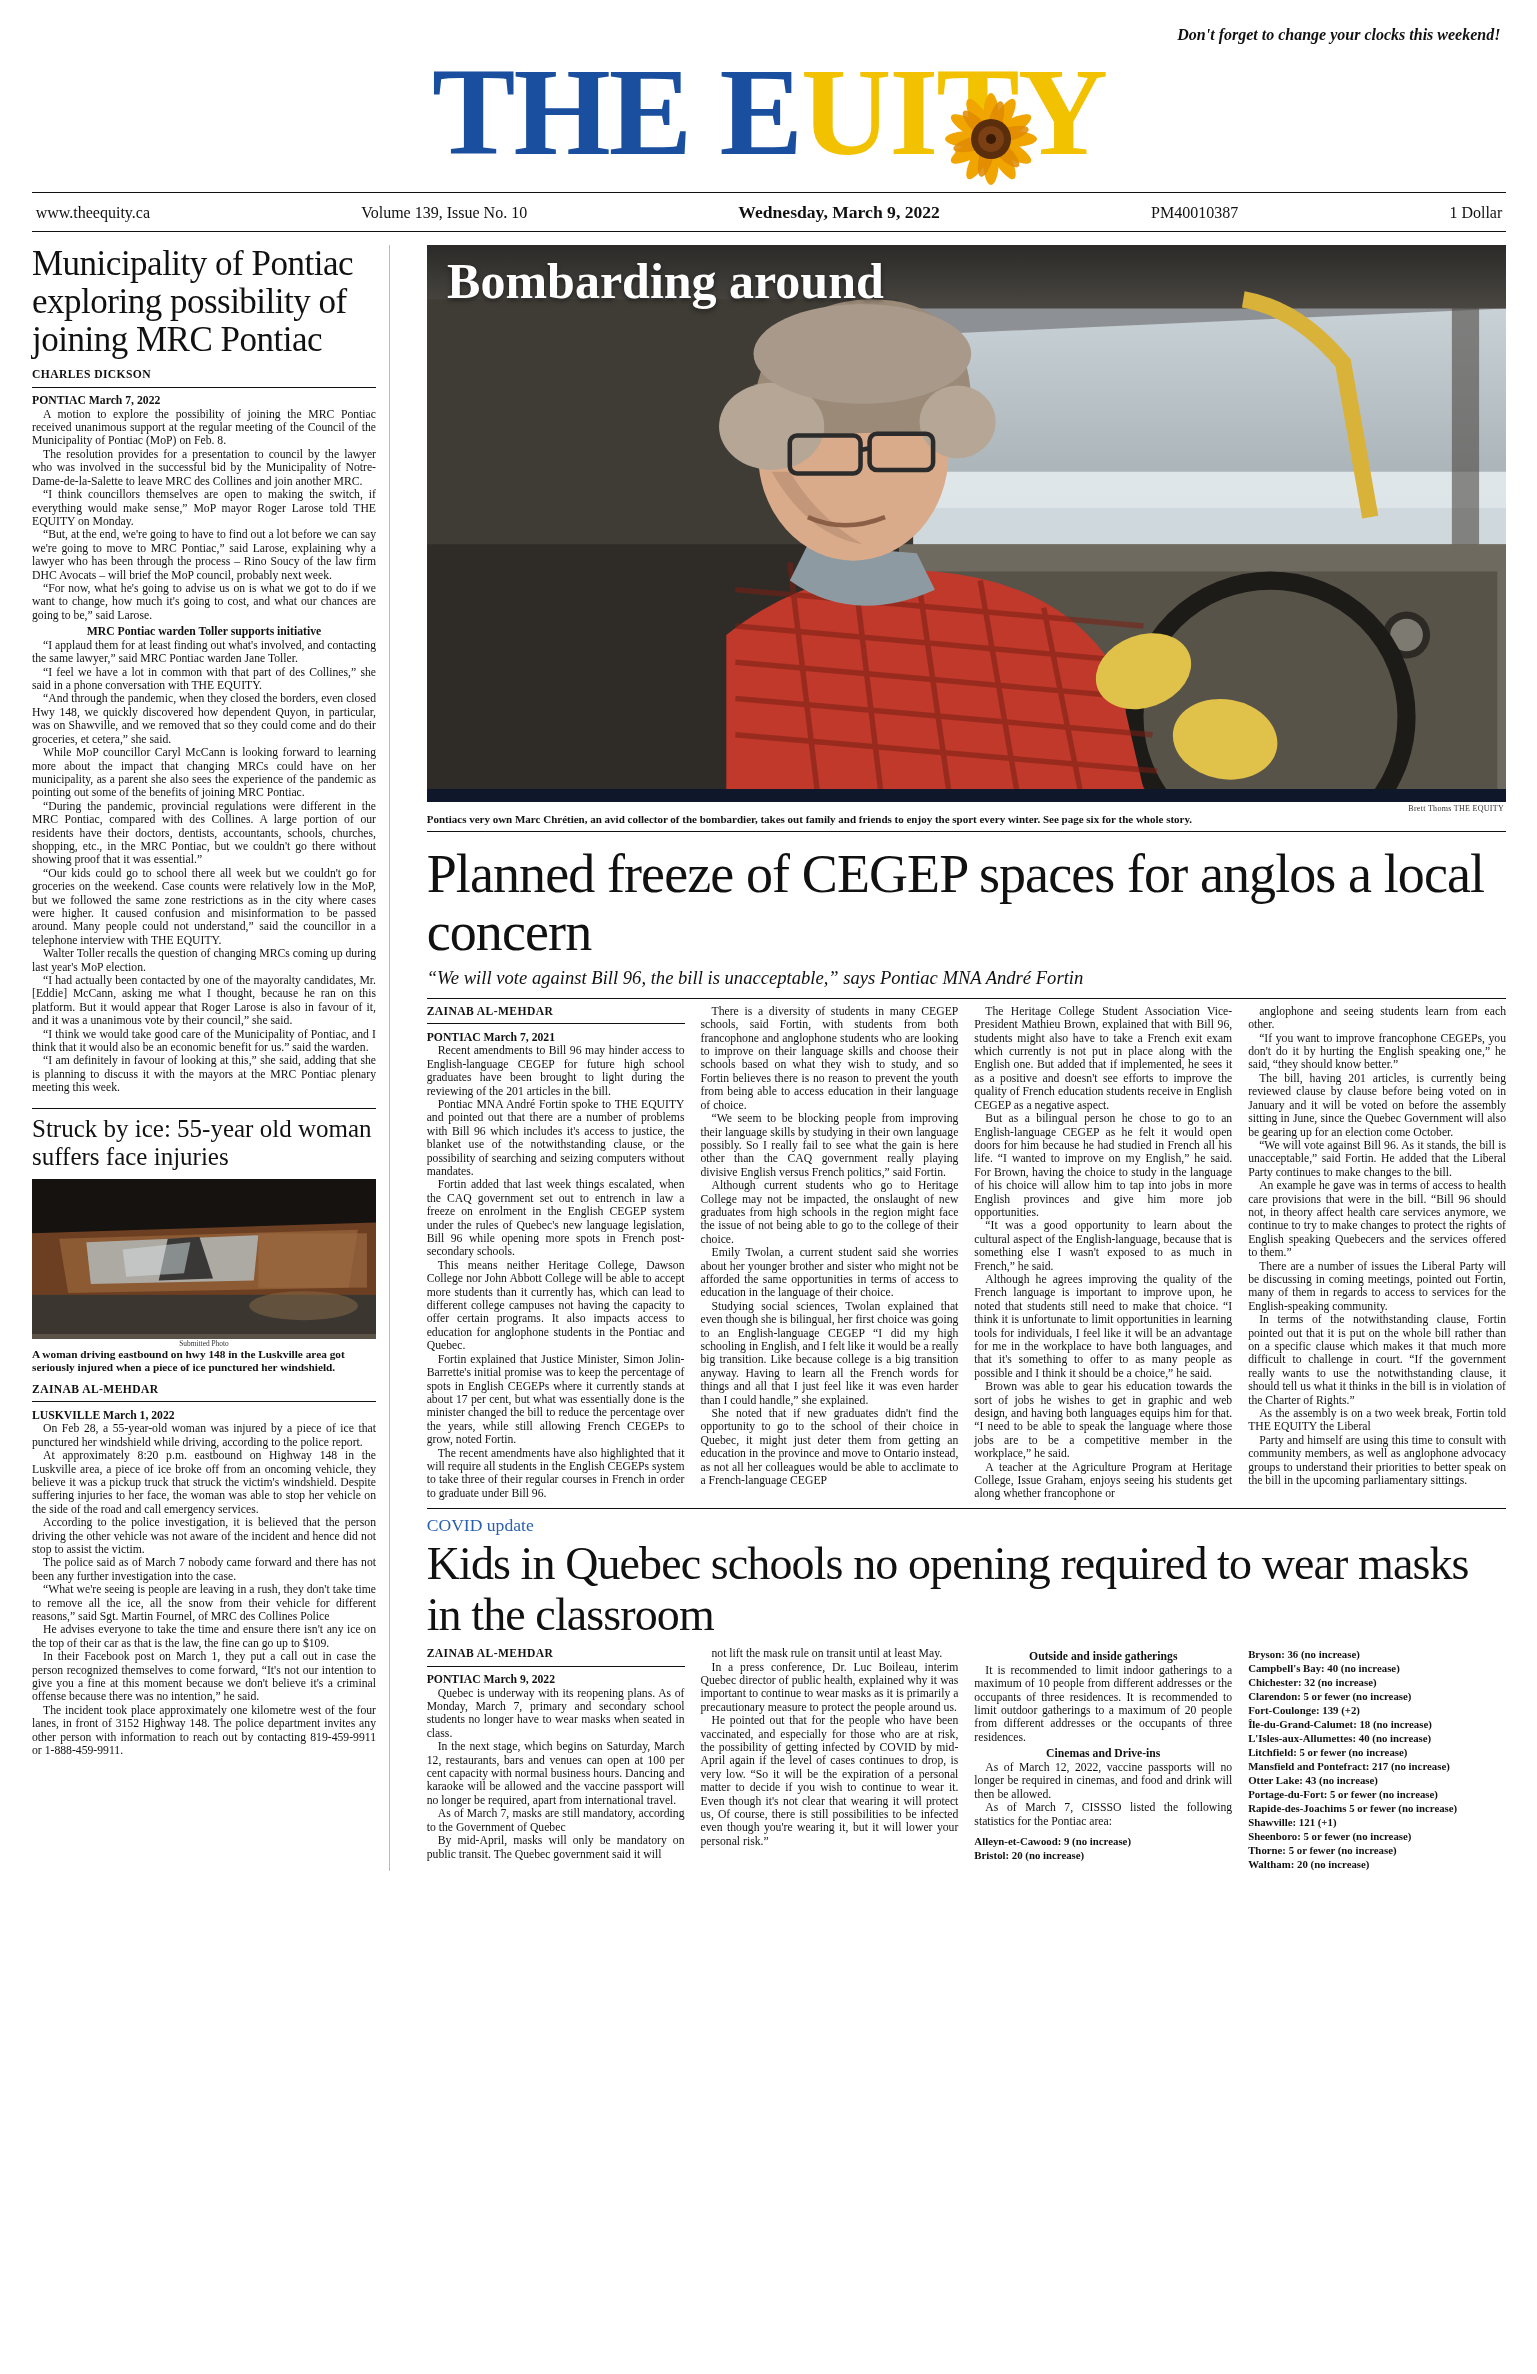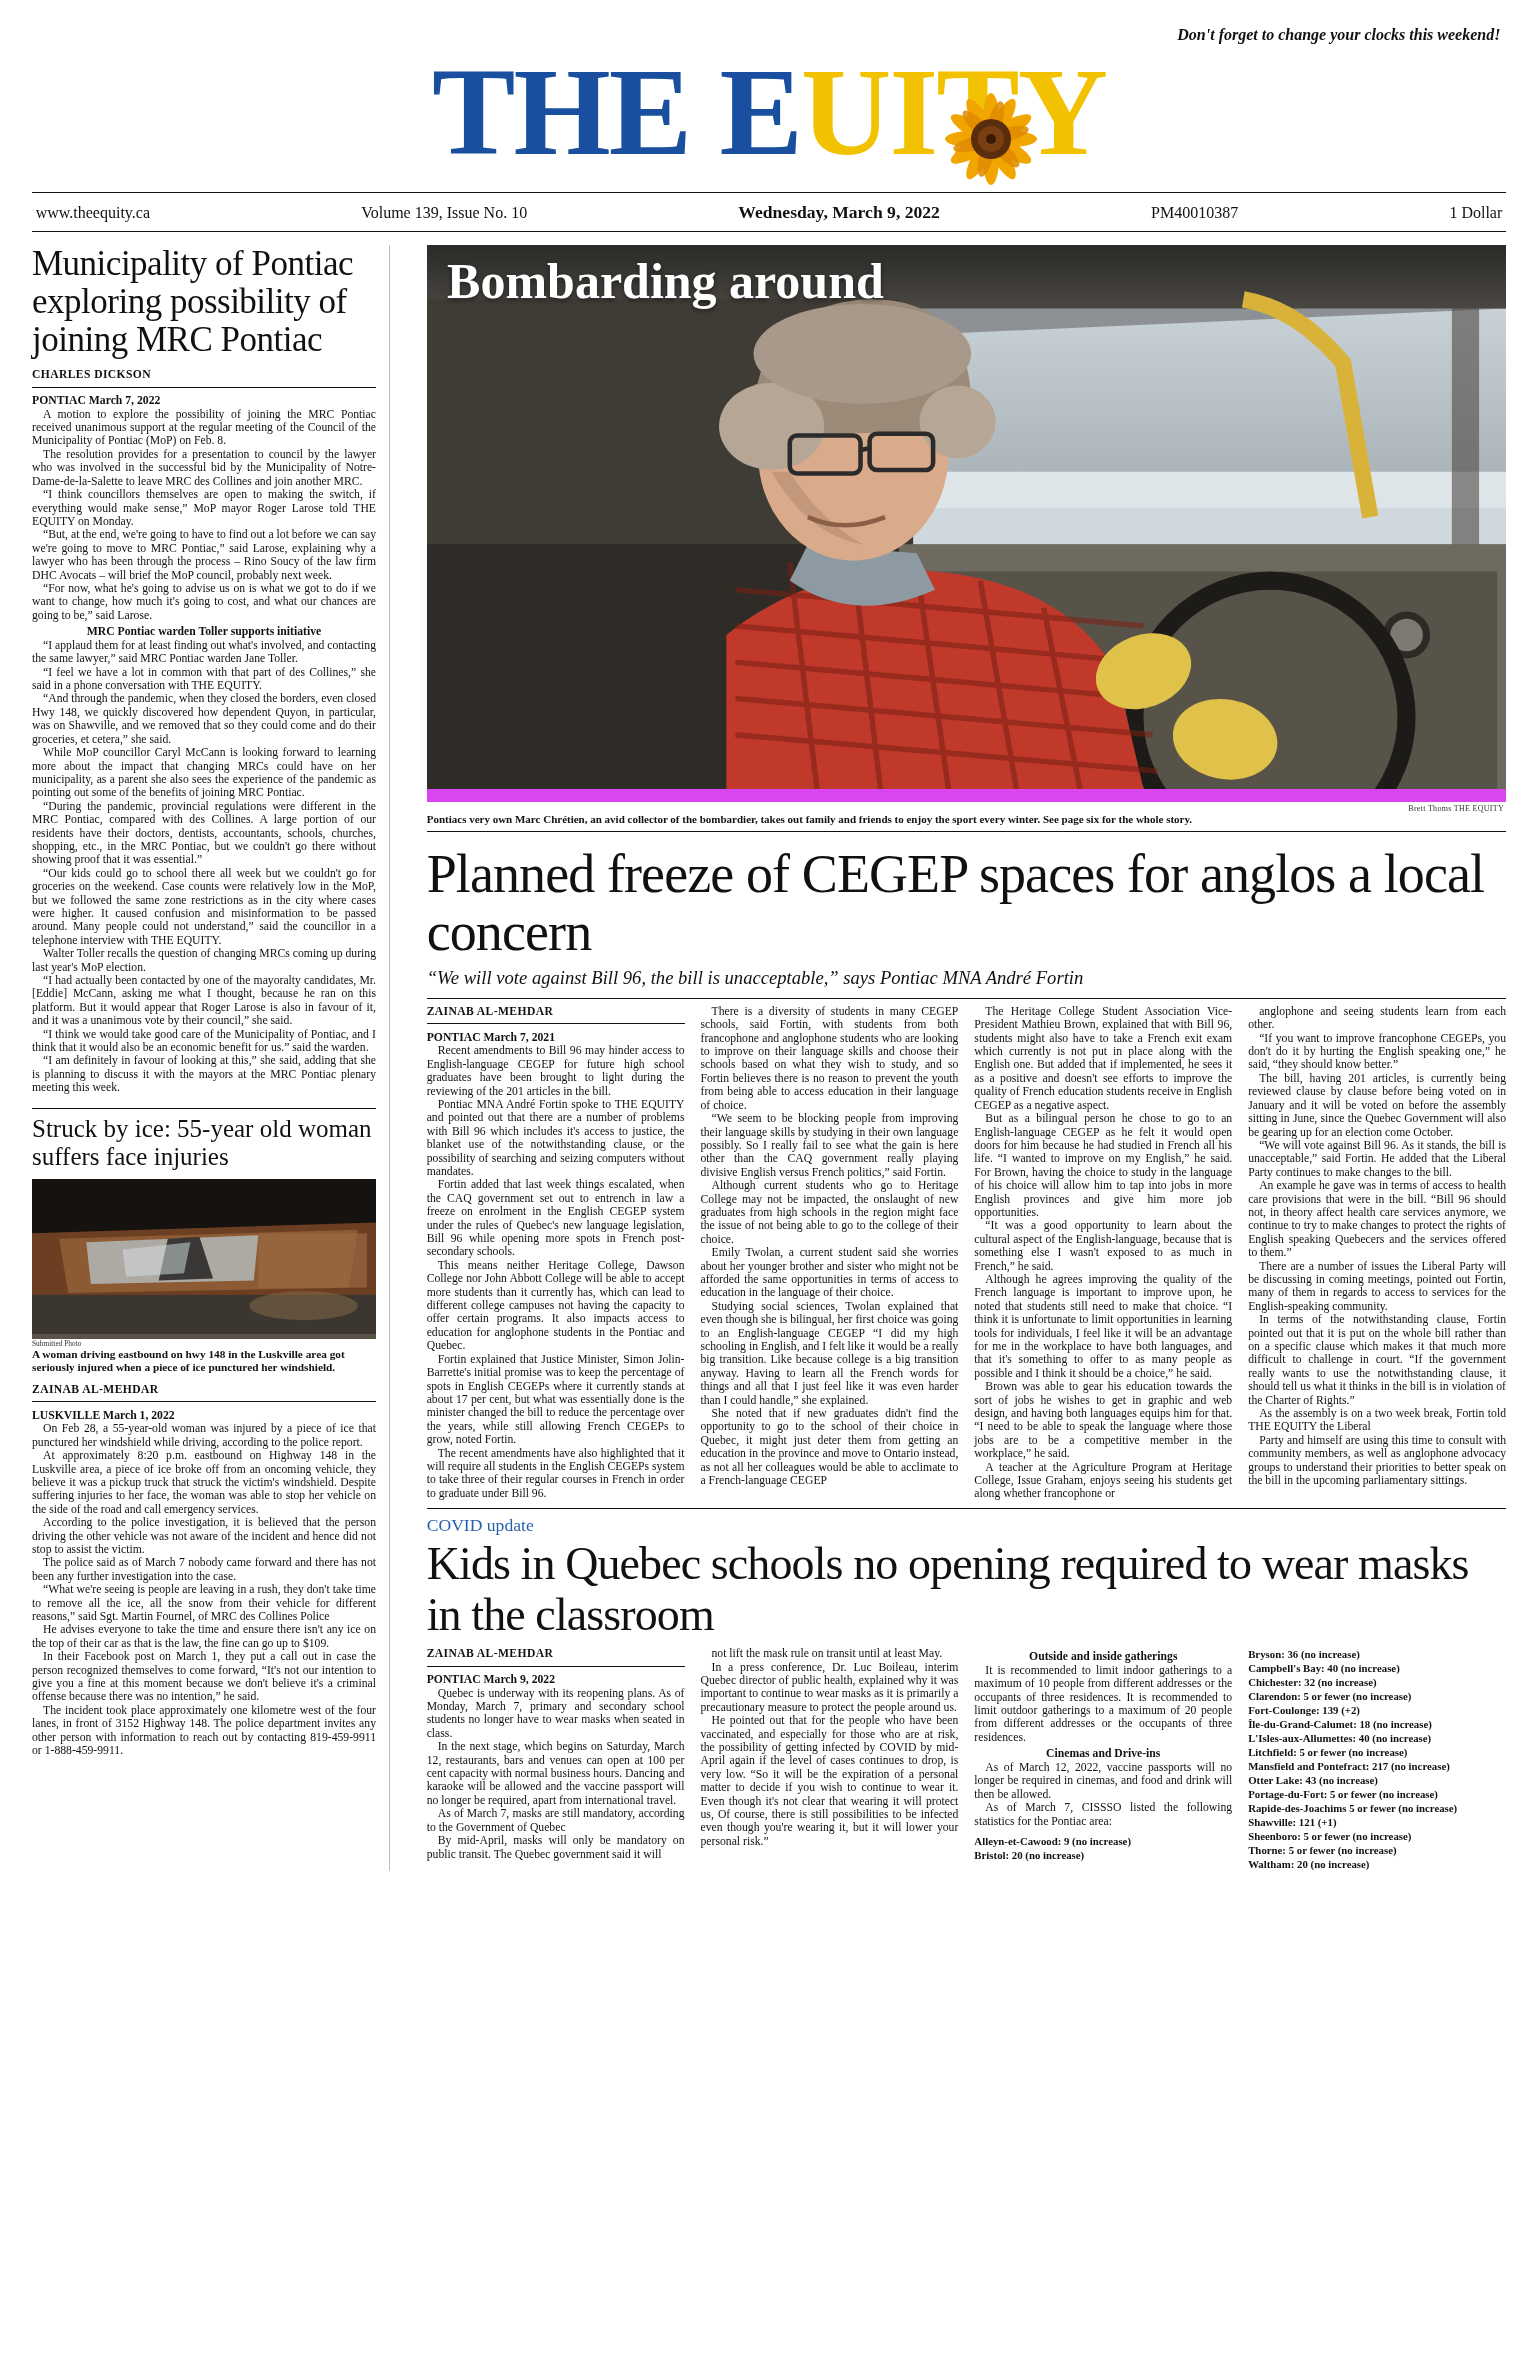--- a/index.html
+++ b/index.html
@@ -75,21 +75,21 @@
   }
   .subhead-bold { font-size:11.7px; font-weight:bold; text-align:center; margin:2.8px 0 0.9px 0; }
 
   
   .photo-block { position:relative; }
   .photo {
     width:100%;
     height:557px;
     position:relative;
     overflow:hidden;
-    background:#d946ef;
+    background:#0f172a;
   }
   .photo .overlay-title {
     position:absolute; left:20.4px; top:7.4px;
     font-size:50px; font-weight:bold; color:#fff;
     text-shadow:0 1.9px 5.6px rgba(0,0,0,.5);
     font-family:"Liberation Serif", serif;
   }
   .photo-credit {
     text-align:right; font-size:8px; letter-spacing:0.3px; color:#333;
     padding:1.9px 1.9px 0 0;
@@ -115,21 +115,21 @@
   .kicker { font-size:17.6px; color:#c0392b; font-weight:normal; margin:5.6px 0 1.9px 0;}
   .kicker.blue { color:#2a5fae; }
 
   .sub-story-head {
     font-family:"Liberation Serif", serif;
     font-size:25px; line-height:28px; font-weight:normal; margin:5.6px 0 7.4px 0;
   }
   .small-photo {
     width:100%; height:160px; background:#5b5248; position:relative; overflow:hidden;
   }
-  .photo-credit-sm { text-align:left; font-size:7.4px; color:#333; }
+  .photo-credit-sm { text-align:center; font-size:7.4px; color:#333; }
   .cap-sm { font-size:11.3px; font-weight:bold; line-height:13px; margin-bottom:3.7px;}
 
   .stat-list { font-size:10.8px; line-height:14px; font-weight:bold; }
   .stat-list div { white-space:nowrap; }
   .center-bold { text-align:center; font-weight:bold; font-size:11.7px; margin:2.8px 0 0.9px;}
 
   
   .truck-scene { position:absolute; inset:0; }
   .ice-scene { position:absolute; inset:0; }
 </style>

